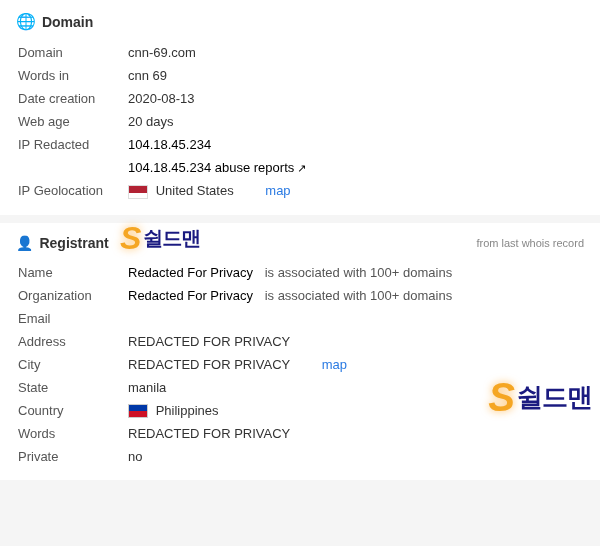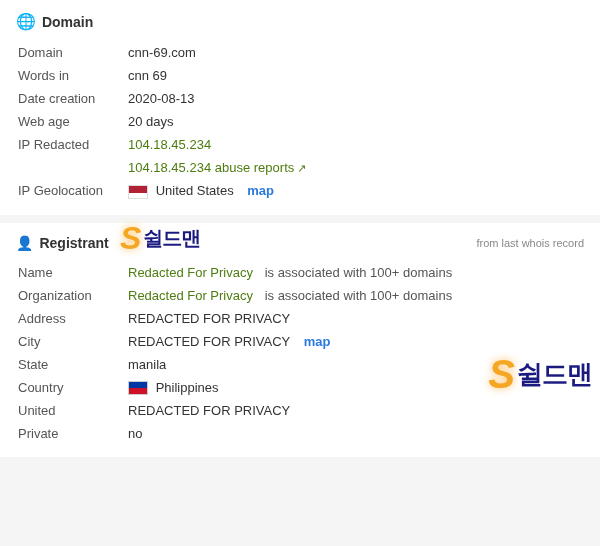--- a/index.html
+++ b/index.html
@@ -57,21 +57,21 @@
       vertical-align: top;
     }
 
     td:first-child {
       color: #555;
       width: 110px;
       min-width: 110px;
     }
 
     a {
-      color: #4d7c0f;
+      color: #000000;
       text-decoration: none;
     }
 
     .link-external::after {
       content: " ↗";
       font-size: 11px;
     }
 
     .flag {
       display: inline-block;
@@ -89,22 +89,21 @@
         to bottom,
         #B22234 0px, #B22234 7px,
         #fff 7px, #fff 14px
       );
       width: 20px;
       height: 14px;
     }
 
     .map-link {
       color: #2a7ae2;
-      margin-left: 10px;
-      font-weight: bold;
+      margin-left: 28px;
     }
 
     .container {
       position: relative;
     }
 
     .watermark-overlay {
       position: absolute;
       pointer-events: none;
       user-select: none;
@@ -218,20 +217,24 @@
           </td>
         </tr>
         <tr>
           <td>Organization</td>
           <td>
             <a href="#">Redacted For Privacy</a>
             <span style="color:#555; margin-left:8px;">is associated with 100+ domains</span>
           </td>
         </tr>
         <tr>
+          <td>Email</td>
+          <td></td>
+        </tr>
+        <tr>
           <td>Address</td>
           <td>REDACTED FOR PRIVACY</td>
         </tr>
         <tr>
           <td>City</td>
           <td>
             REDACTED FOR PRIVACY
             <a class="map-link" href="#">map</a>
           </td>
         </tr>
@@ -240,21 +243,21 @@
           <td>manila</td>
         </tr>
         <tr>
           <td>Country</td>
           <td>
             <span style="display:inline-block;width:20px;height:14px;margin-right:4px;vertical-align:middle;background:linear-gradient(to bottom, #0038a8 50%, #ce1126 50%);border:1px solid #ccc;"></span>
             <span>Philippines</span>
           </td>
         </tr>
         <tr>
-          <td>United</td>
+          <td>Words</td>
           <td>REDACTED FOR PRIVACY</td>
         </tr>
         <tr>
           <td>Private</td>
           <td>no</td>
         </tr>
       </tbody>
     </table>
   </div>
 </div>

